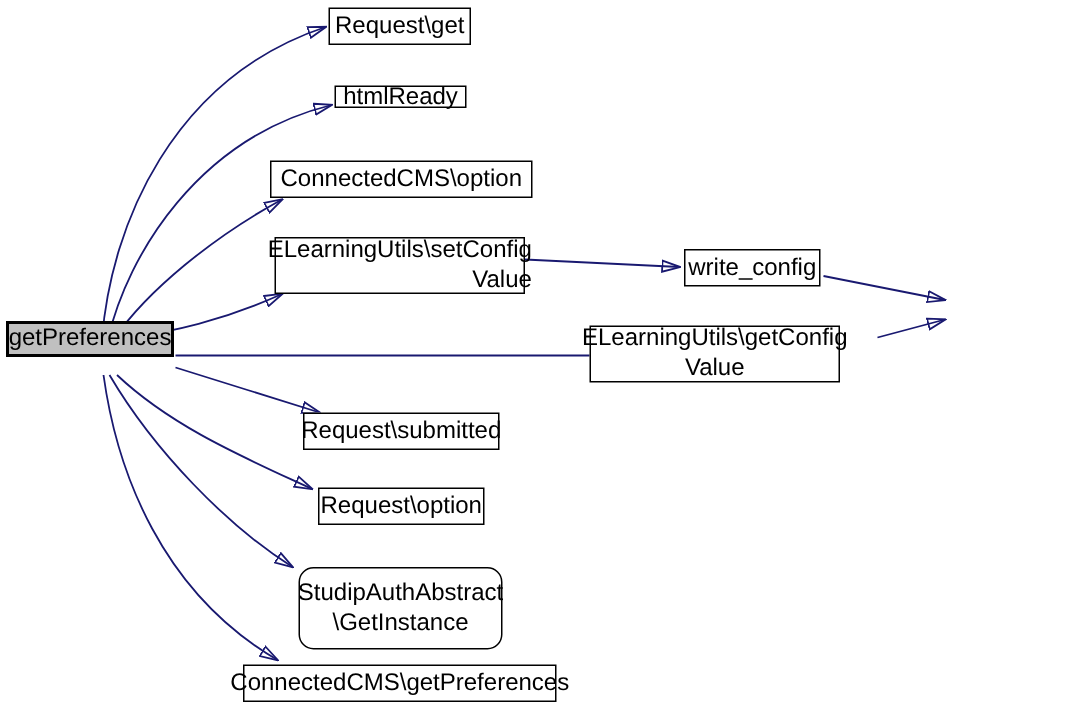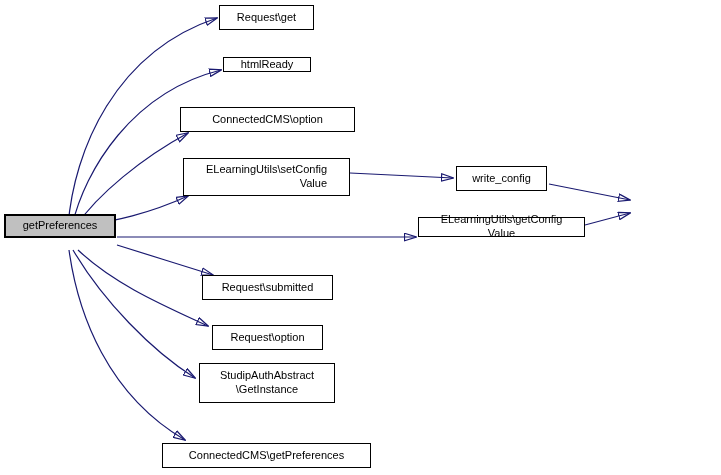--- a/index.html
+++ b/index.html
@@ -27,21 +27,21 @@
     fill: none;
     stroke: var(--edge-color, #191970);
     stroke-width: 1.2;
   }
   .node {
     position: absolute;
     box-sizing: border-box;
     background: var(--node-fill, #ffffff);
     border: 1px solid var(--node-border, #000000);
     color: #000000;
-    font-size: 11px;
+    font-size: 16px;
     line-height: 1.25;
     display: flex;
     align-items: center;
     justify-content: center;
     text-align: center;
     white-space: pre-line;
     cursor: pointer;
   }
   .node.root {
     background: var(--root-fill, #c0c0c0);
@@ -82,24 +82,24 @@
 
   <div class="node" style="left:180px; top:107px; width:175px; height:25px;">ConnectedCMS\option</div>
 
   <div class="node" style="left:183px; top:158px; width:167px; height:38px;text-align:right;">ELearningUtils\setConfig
 Value</div>
 
   <div class="node" style="left:212px; top:325px; width:111px; height:25px;">Request\option</div>
 
   <div class="node" style="left:202px; top:275px; width:131px; height:25px;">Request\submitted</div>
 
-  <div class="node" style="left:199px; top:363px; width:136px; height:40px;">StudipAuthAbstract
+  <div class="node" style="left:199px; top:378px; width:136px; height:55px;border-radius:10px;">StudipAuthAbstract
 \GetInstance</div>
 
   <div class="node" style="left:162px; top:443px; width:209px; height:25px;">ConnectedCMS\getPreferences</div>
 
   <div class="node" style="left:456px; top:166px; width:91px; height:25px;">write_config</div>
 
-  <div class="node" style="left:418px; top:217px; width:167px; height:20px;">ELearningUtils\getConfig
+  <div class="node" style="left:393px; top:217px; width:167px; height:38px;">ELearningUtils\getConfig
 Value</div>
 
 
 </div>
 
 </body></html>

